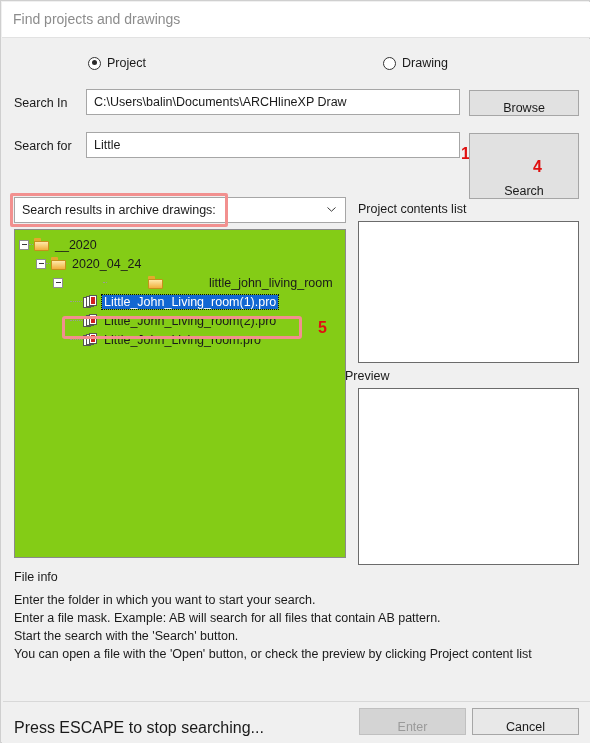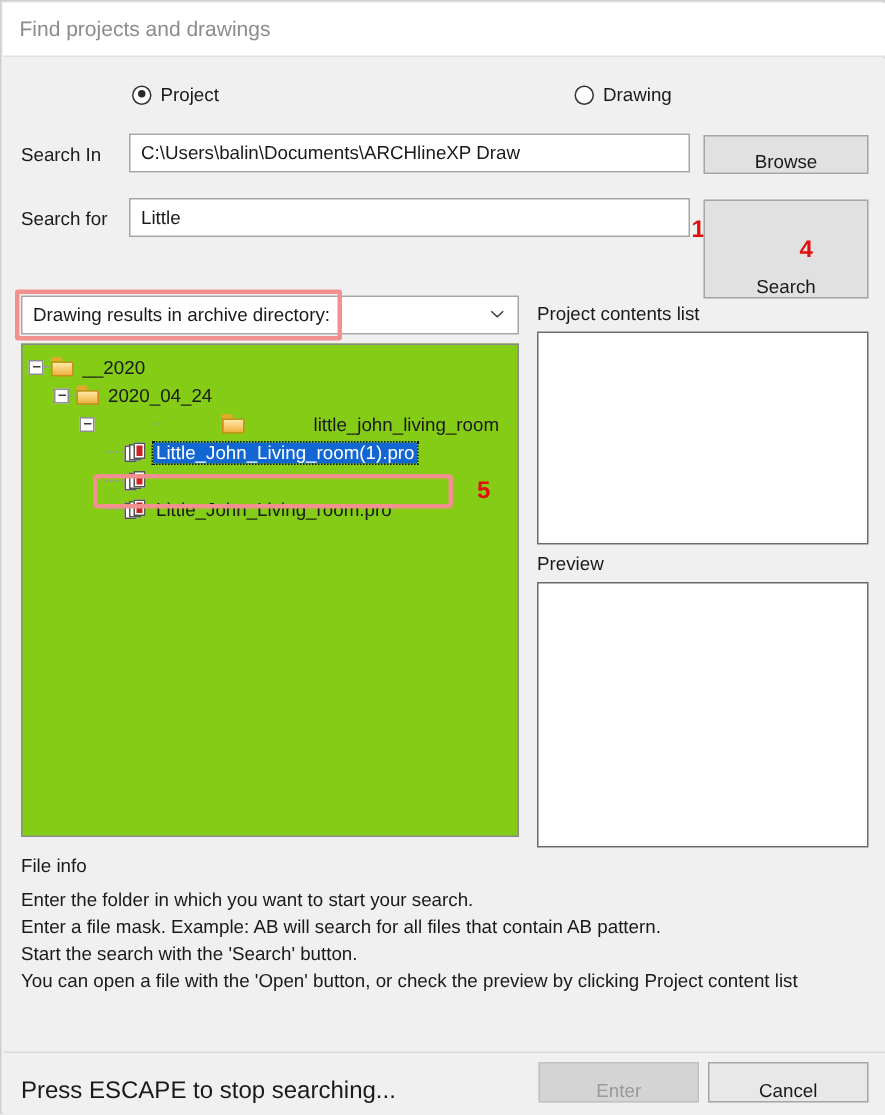--- a/index.html
+++ b/index.html
@@ -151,21 +151,21 @@
   }
   #m5{left:316px;top:281px;}
 
   
   .plabel{position:absolute;font-size:12.5px;color:#1a1a1a;}
   .panel{
     position:absolute;box-sizing:border-box;background:#ffffff;border:1px solid #6b6b6b;
   }
   #lbl-contents{left:356px;top:163px;}
   #panel-contents{left:356px;top:182px;width:221px;height:142px;}
-  #lbl-preview{left:356px;top:330px;width:auto;}
+  #lbl-preview{left:343px;top:330px;width:auto;}
   #panel-preview{left:356px;top:349px;width:221px;height:177px;}
 
   
   #lbl-fileinfo{position:absolute;left:12px;top:531px;font-size:12.5px;}
   #info-lines{position:absolute;left:12px;top:552px;width:560px;}
   #info-lines div{font-size:12.5px;line-height:18px;white-space:nowrap;}
 
   
   #divider{position:absolute;left:1px;top:662px;width:588px;height:1px;background:#d8d8d8;}
   #status{position:absolute;left:12px;top:680px;font-size:16px;}
@@ -210,21 +210,21 @@
     <div class="tbox" id="in-searchfor">
       <span class="val">Little</span>
       <span class="marker" id="m2">2</span>
     </div>
     <div class="btn" id="btn-search">
       <span class="lbl">Search</span>
       <span class="marker" id="m4">4</span>
     </div>
 
     <div id="combo">
-      <span class="val">Drawing results in archive directory:</span>
+      <span class="val">Search results in archive drawings:</span>
       <span class="marker" id="m3">3</span>
       <svg class="arrow" viewBox="0 0 9 5">
         <path d="M0.5 0.5 L4.5 4.2 L8.5 0.5" fill="none" stroke="#3a3a3a" stroke-width="1"></path>
       </svg>
     </div>
     <div id="redbox-combo"></div>
 
     <div id="tree">
         <div class="tnode" style="left: 4px; top: 5px;">
           <span class="expander"></span>
@@ -264,20 +264,21 @@
           <span class="tlabel sel">Little_John_Living_room(1).pro</span>
         </div>
         <div class="tnode" style="left: 55px; top: 81px;">
           <span class="dotline" style="width: 12px;"></span>
           <span class="fileicon">
             <span class="s1"></span>
             <span class="s2"></span>
             <span class="s3"></span>
             <span class="red"></span>
           </span>
+          <span class="tlabel">Little_John_Living_room(2).pro</span>
         </div>
         <div class="tnode" style="left: 55px; top: 100px;">
           <span class="dotline" style="width: 12px;"></span>
           <span class="fileicon">
             <span class="s1"></span>
             <span class="s2"></span>
             <span class="s3"></span>
             <span class="red"></span>
           </span>
           <span class="tlabel">Little_John_Living_room.pro</span>

